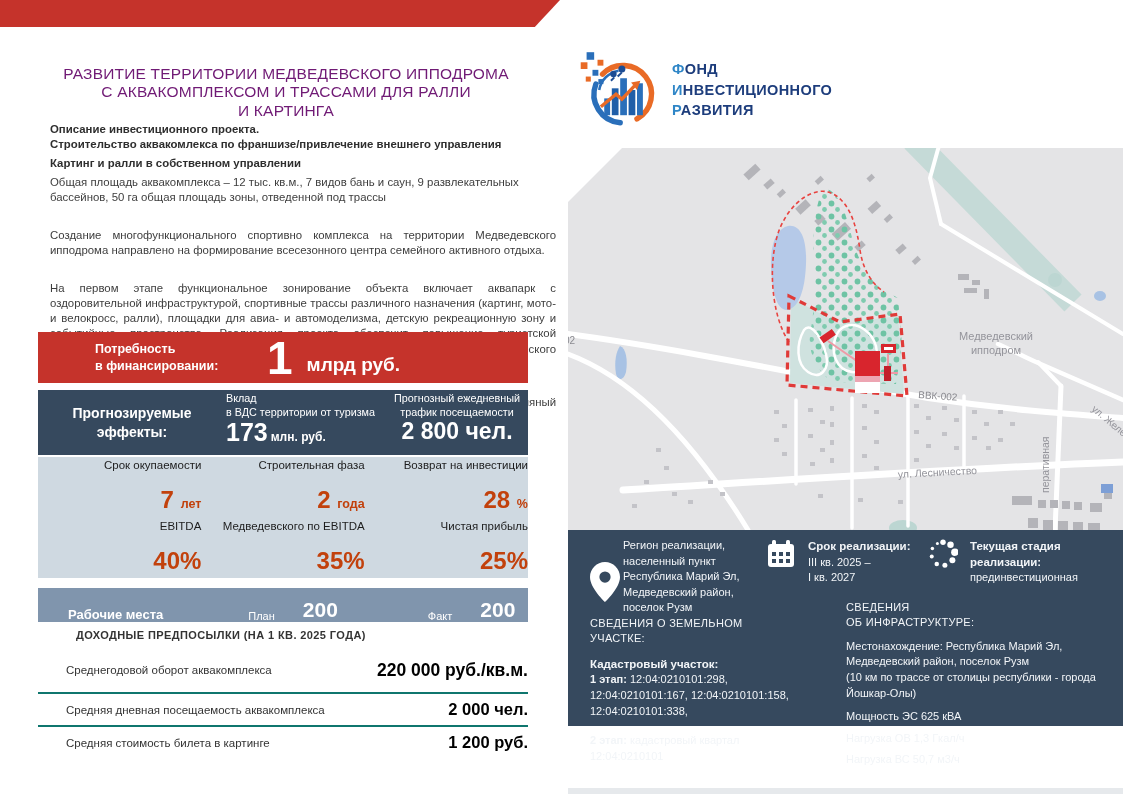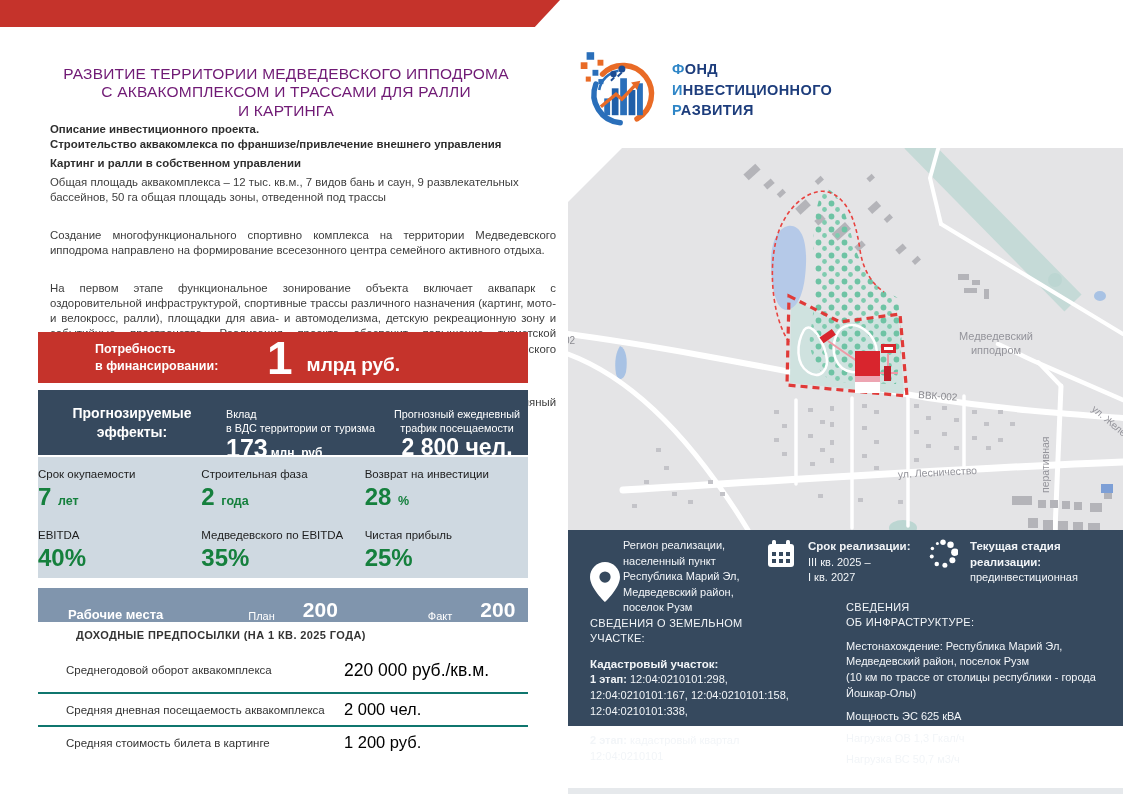--- a/index.html
+++ b/index.html
@@ -30,52 +30,52 @@
   #financing{left:38px;top:332px;width:490px;height:51px;background:#c5332b;color:#fff;
     display:flex;align-items:center}
   #fin-label{margin-left:57px;width:140px;font-size:12.5px;font-weight:bold;line-height:1.3}
   #fin-value{font-size:46px;font-weight:bold;margin-left:32px;line-height:1}
   #fin-unit{font-size:19px;font-weight:bold;margin-left:14px;margin-top:14px}
 
   
   #effects{left:38px;top:390px;width:490px;height:65px;background:#36495e;color:#fff;display:flex}
   #fx-head{width:188px;display:flex;align-items:center;justify-content:center;
     font-size:14px;font-weight:bold;text-align:center;line-height:1.3}
-  .fx-col{padding-top:17px;font-size:10.8px;line-height:1.3}
+  .fx-col{padding-top:1px;font-size:10.8px;line-height:1.3}
   #fx-vds{width:168px}
   #fx-traffic{flex:1;text-align:center;padding-right:8px}
   .fx-big{font-size:25px;font-weight:bold;line-height:1.1}
   .fx-unit{font-size:12px;font-weight:bold}
   #fx-traffic .fx-big{font-size:23px}
 
   
   #metrics{left:38px;top:457px;width:490px;height:121px;background:#cfd9e1;
     display:grid;grid-template-columns:1fr 1fr 1fr;grid-template-rows:1fr 1fr}
-  .m-cell{text-align:left;padding-top:11px;color:#1d1d1d}
+  .m-cell{text-align:right;padding-top:2px;color:#1d1d1d}
   .m-label{font-size:11.5px}
-  .m-val{font-size:24px;font-weight:bold;color:#15803d;margin-top:4px;line-height:1.1}
+  .m-val{font-size:24px;font-weight:bold;color:#c2410c;margin-top:16px;line-height:1.1}
   .m-unit{font-size:12.5px;font-weight:bold}
 
   
   #jobs{left:38px;top:588px;width:490px;height:34px;background:#8095ad;color:#fff;
     display:flex;align-items:flex-end}
   #jobs-label{margin-left:30px;font-size:13px;font-weight:bold}
   .jobs-k{font-size:11px;margin-left:0}
   #jobs-plan-label{margin-left:85px}
   #jobs-plan-value,#jobs-fact-value{font-size:21px;font-weight:bold;margin-left:28px}
   #jobs-fact-label{margin-left:90px}
 
   
   #income-title{left:76px;top:629px;font-size:11px;font-weight:bold;color:#333;letter-spacing:.4px}
   #income{left:38px;top:648px;width:490px}
   .inc-row{display:flex;align-items:center}
   .inc-row.r1{height:44px}
   .inc-row.r2,.inc-row.r3{height:31px;border-top:2px solid #0f766e}
   .inc-label{font-size:11.5px;color:#333;padding-left:28px;flex:1}
-  .inc-val{width:184px;text-align:left;font-weight:normal;color:#000}
+  .inc-val{width:184px;text-align:right;font-weight:bold;color:#000}
   .r1 .inc-val{font-size:17.5px}
   .r2 .inc-val,.r3 .inc-val{font-size:16.5px}
 
   
   #logo{left:574px;top:48px;display:flex;align-items:center}
   #logo-text{margin-left:14px;font-size:14.5px;font-weight:bold;color:#1d3d7c;
     letter-spacing:.4px;line-height:1.42}
   #logo-text .init{color:#2f86c7}
 
   

